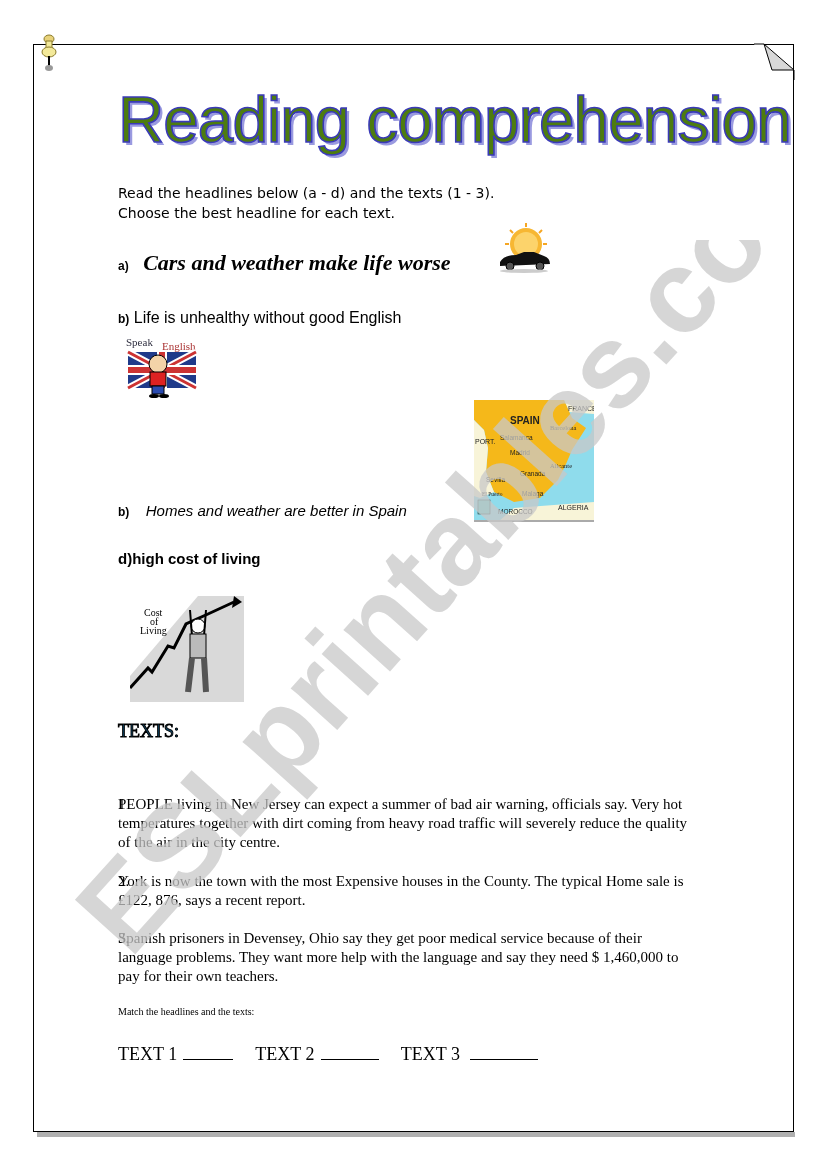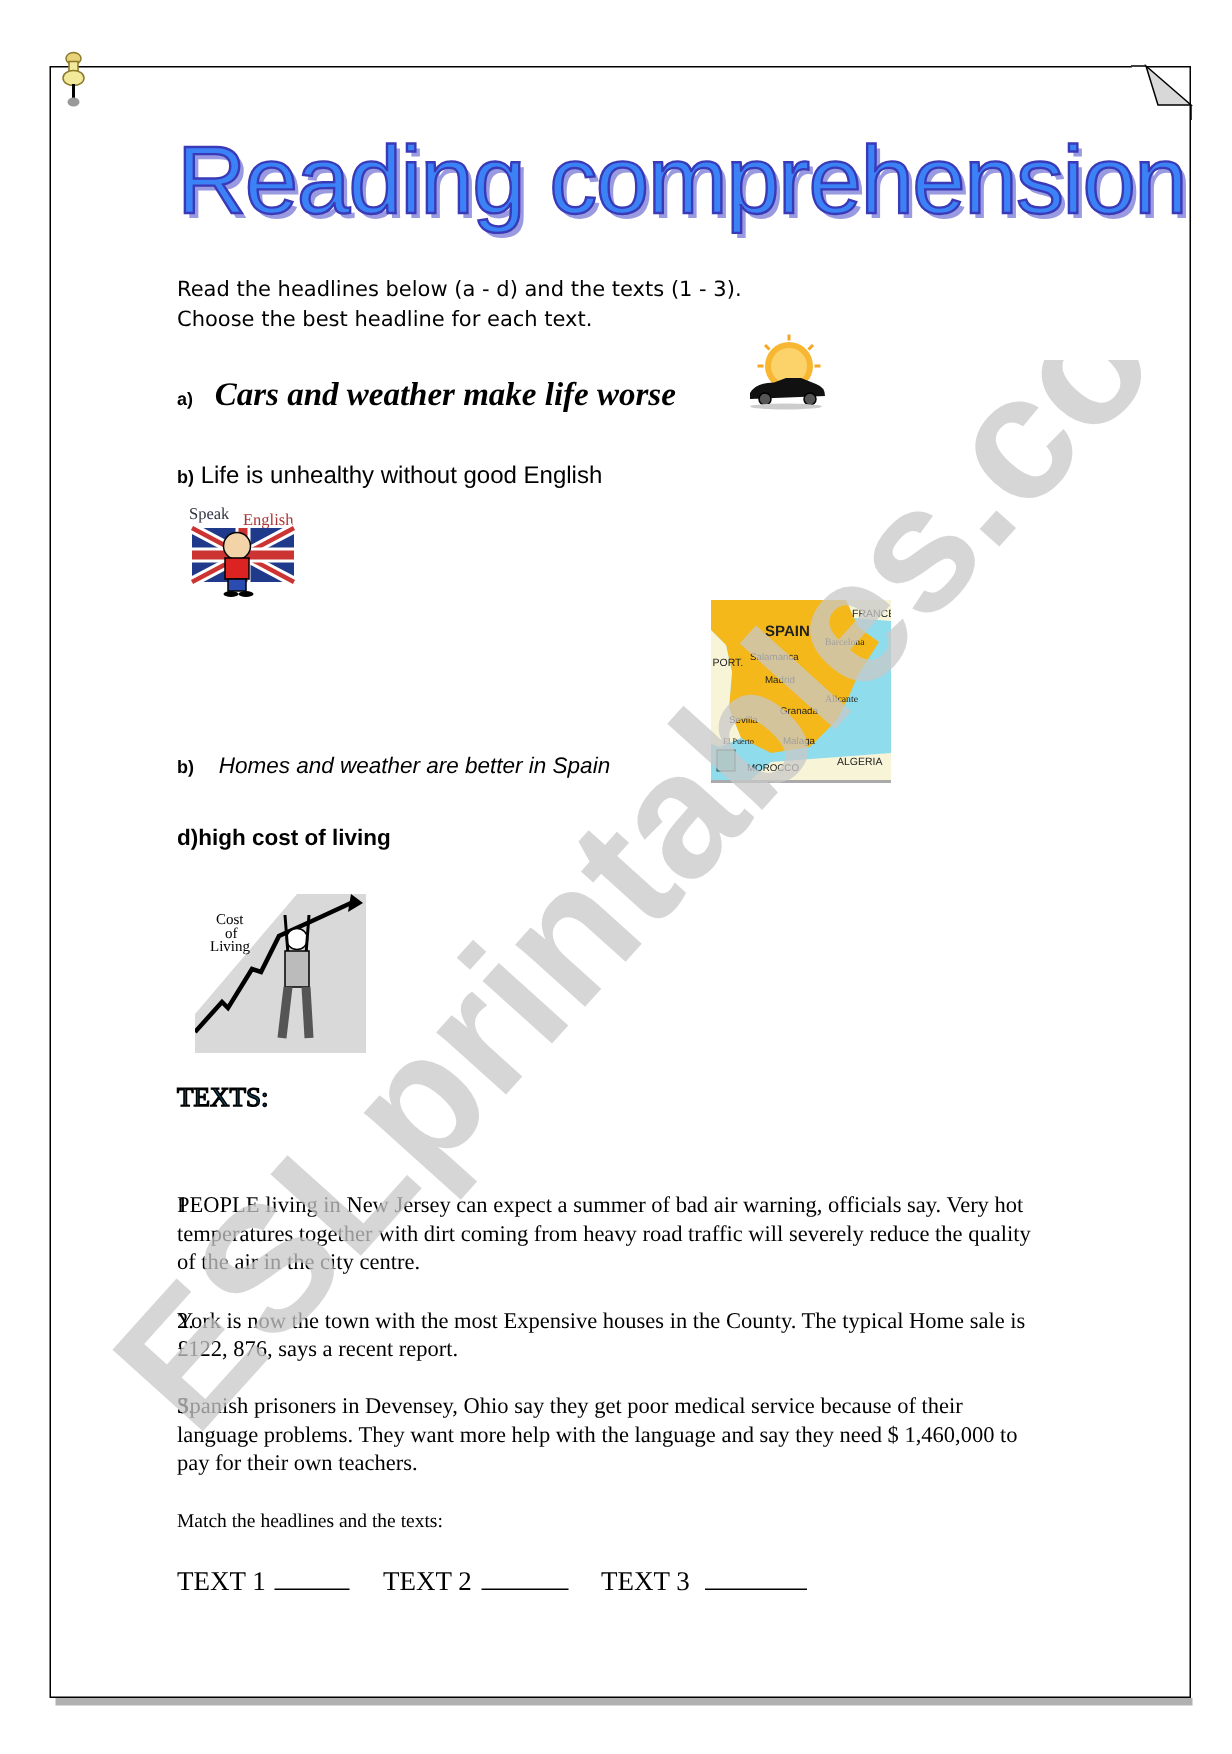--- a/index.html
+++ b/index.html
@@ -3,21 +3,21 @@
 <meta charset="utf-8">
 <style>
   html, body { margin: 0; padding: 0; background: #ffffff; }
   body { width: 821px; height: 1169px; position: relative; overflow: hidden; font-family: "Liberation Sans", sans-serif; color: #000; }
 
   .page { position: absolute; left: 33px; top: 44px; width: 761px; height: 1088px; border: 1px solid #000; border-right: 1px solid #000; background: #fff; box-sizing: border-box; }
   .page-shadow-bottom { position: absolute; left: 37px; top: 1132px; width: 758px; height: 5px; background: #b0b0b0; }
   .curl { position: absolute; left: 754px; top: 40px; width: 44px; height: 40px; }
   .pin { position: absolute; left: 38px; top: 33px; width: 22px; height: 40px; }
 
-  .title { position: absolute; left: 118px; top: 88px; font-family: "Liberation Sans", sans-serif; font-size: 64px; letter-spacing: -1px; color: #3b82f6; -webkit-text-stroke: 1.6px #3a3ab8; text-shadow: 3px 3px 0 #9a9ae0; white-space: nowrap; line-height: 1; }
+  .title { position: absolute; left: 118px; top: 88px; font-family: "Liberation Sans", sans-serif; font-size: 64px; letter-spacing: -1px; color: #4d7c0f; -webkit-text-stroke: 1.6px #3a3ab8; text-shadow: 3px 3px 0 #9a9ae0; white-space: nowrap; line-height: 1; }
 
   .instr { position: absolute; left: 118px; top: 183px; font-family: "DejaVu Sans", sans-serif; font-weight: normal; font-size: 14px; line-height: 20px; }
 
   .hl-a { position: absolute; left: 118px; top: 250px; white-space: nowrap; }
   .hl-label { font-family: "Liberation Sans", sans-serif; font-weight: bold; font-size: 12px; }
   .hl-a-text { font-family: "Liberation Serif", serif; font-style: italic; font-weight: bold; font-size: 22px; margin-left: 10px; }
 
   .hl-b1 { position: absolute; left: 118px; top: 309px; font-size: 16px; white-space: nowrap; }
   .hl-b1 .txt { font-family: Liberation Sans, sans-serif; }
 
@@ -25,21 +25,21 @@
   .hl-b2-text { font-family: Liberation Sans, sans-serif; font-style: italic; font-size: 15px; margin-left: 12px; }
 
   .hl-d { position: absolute; left: 118px; top: 550px; font-family: "Liberation Sans", sans-serif; font-weight: bold; font-size: 15px; }
 
   .texts-title { position: absolute; left: 118px; top: 721px; font-family: "Liberation Serif", serif; font-size: 18px; color: #0c4a6e; -webkit-text-stroke: 1px #000; letter-spacing: 0px; }
 
   .para { position: absolute; left: 118px; width: 580px; font-family: "Liberation Serif", serif; font-size: 15px; line-height: 19px; }
   .para .num { position: absolute; left: 0; top: 0; width: 24px; }
   .para .body { }
 
-  .match { position: absolute; left: 118px; top: 1006px; font-family: "Liberation Serif", serif; font-size: 13px; }
+  .match { position: absolute; left: 118px; top: 1006px; font-family: "Liberation Serif", serif; font-size: 10px; }
   .answers { position: absolute; left: 118px; top: 1044px; font-family: "Liberation Serif", serif; font-size: 18px; white-space: nowrap; }
   .answers span.blank { display: inline-block; border-bottom: 1px solid #000; height: 14px; vertical-align: baseline; margin-left: 6px; margin-right: 18px; }
 
   .img { position: absolute; }
   .watermark { position: absolute; left: 60px; top: 240px; width: 720px; height: 760px; pointer-events: none; }
 </style>
 </head>
 <body>
 
 <div class="page-shadow-bottom"></div>

